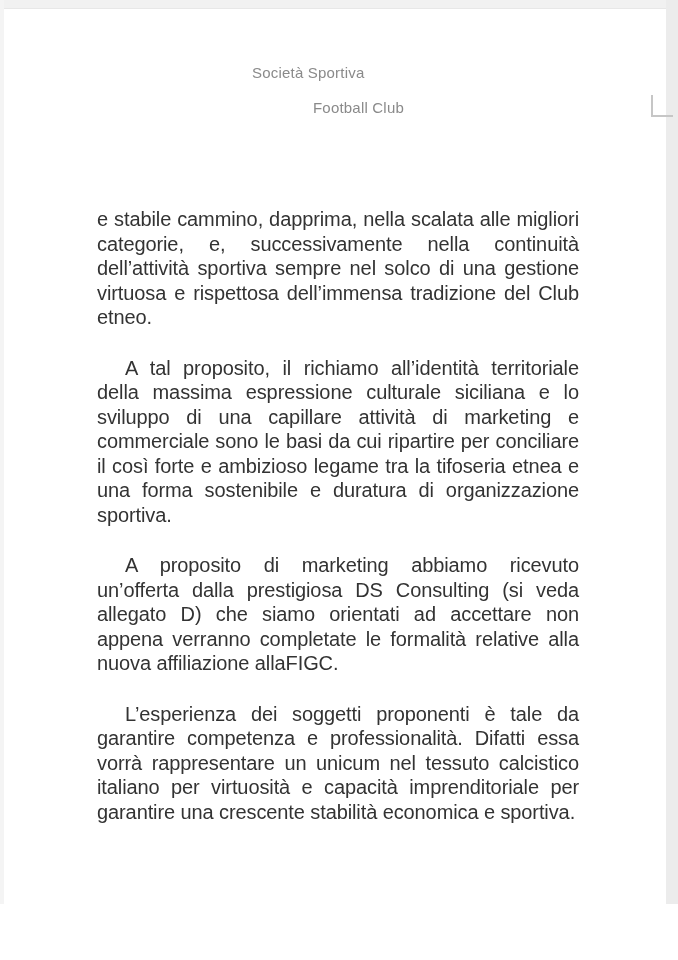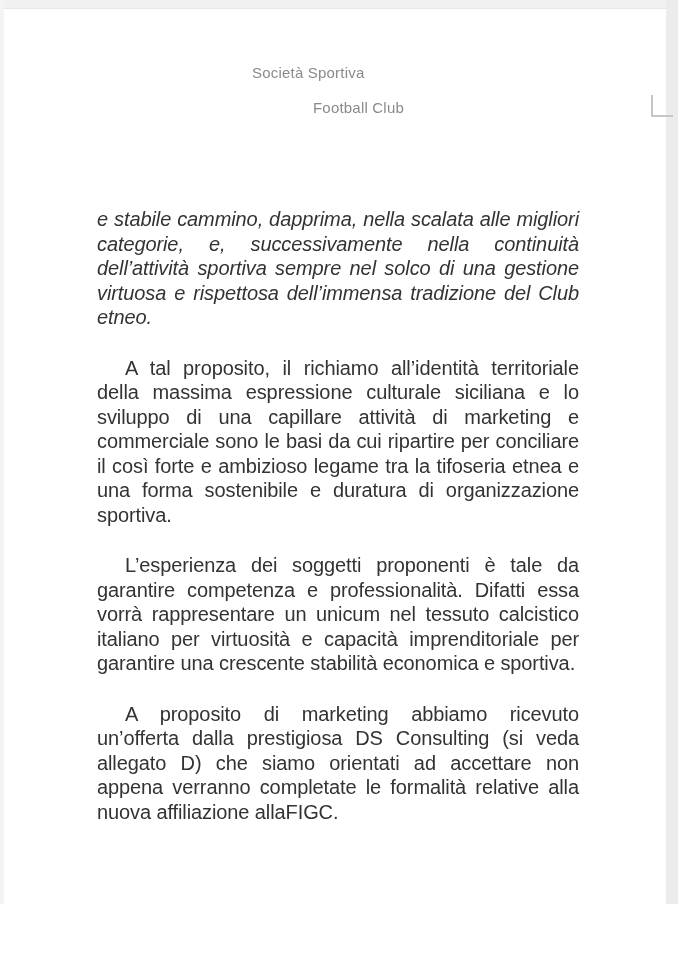--- a/index.html
+++ b/index.html
@@ -80,21 +80,20 @@
     line-height: 24.5px;
     color: #333333;
     letter-spacing: -0.1px;
   }
   .para {
     margin: 0 0 26px 0;
     text-indent: 28px;
   }
   .para.no-indent {
     text-indent: 0;
-    font-style: italic;
   }
 </style>
 </head>
 <body>
 
 <div class="page">
 
   <div class="edge-top"></div>
   <div class="edge-left"></div>
   <div class="edge-right"></div>
@@ -104,17 +103,17 @@
   <div class="mark-bottom-right">
     <div class="mark-v"></div>
   </div>
 
   <div class="lh-line1">Società Sportiva</div>
   <div class="lh-line2">Football Club</div>
 
   <div class="content">
     <p class="para no-indent">e stabile cammino, dapprima, nella scalata alle migliori categorie, e, successivamente nella continuità dell’attività sportiva sempre nel solco di una gestione virtuosa e rispettosa dell’immensa tradizione del Club etneo.</p>
     <p class="para">A tal proposito, il richiamo all’identità territoriale della massima espressione culturale siciliana e lo sviluppo di una capillare attività di marketing e commerciale sono le basi da cui ripartire per conciliare il così forte e ambizioso legame tra la tifoseria etnea e una forma sostenibile e duratura di organizzazione sportiva.</p>
+    <p class="para">A proposito di marketing abbiamo ricevuto un’offerta dalla prestigiosa DS Consulting (si veda allegato D) che siamo orientati ad accettare non appena verranno completate le formalità relative alla nuova affiliazione allaFIGC.</p>
     <p class="para">L’esperienza dei soggetti proponenti è tale da garantire competenza e professionalità. Difatti essa vorrà rappresentare un unicum nel tessuto calcistico italiano per virtuosità e capacità imprenditoriale per garantire una crescente stabilità economica e sportiva.</p>
-    <p class="para">A proposito di marketing abbiamo ricevuto un’offerta dalla prestigiosa DS Consulting (si veda allegato D) che siamo orientati ad accettare non appena verranno completate le formalità relative alla nuova affiliazione allaFIGC.</p>
   </div>
 
 </div>
 
 </body></html>

